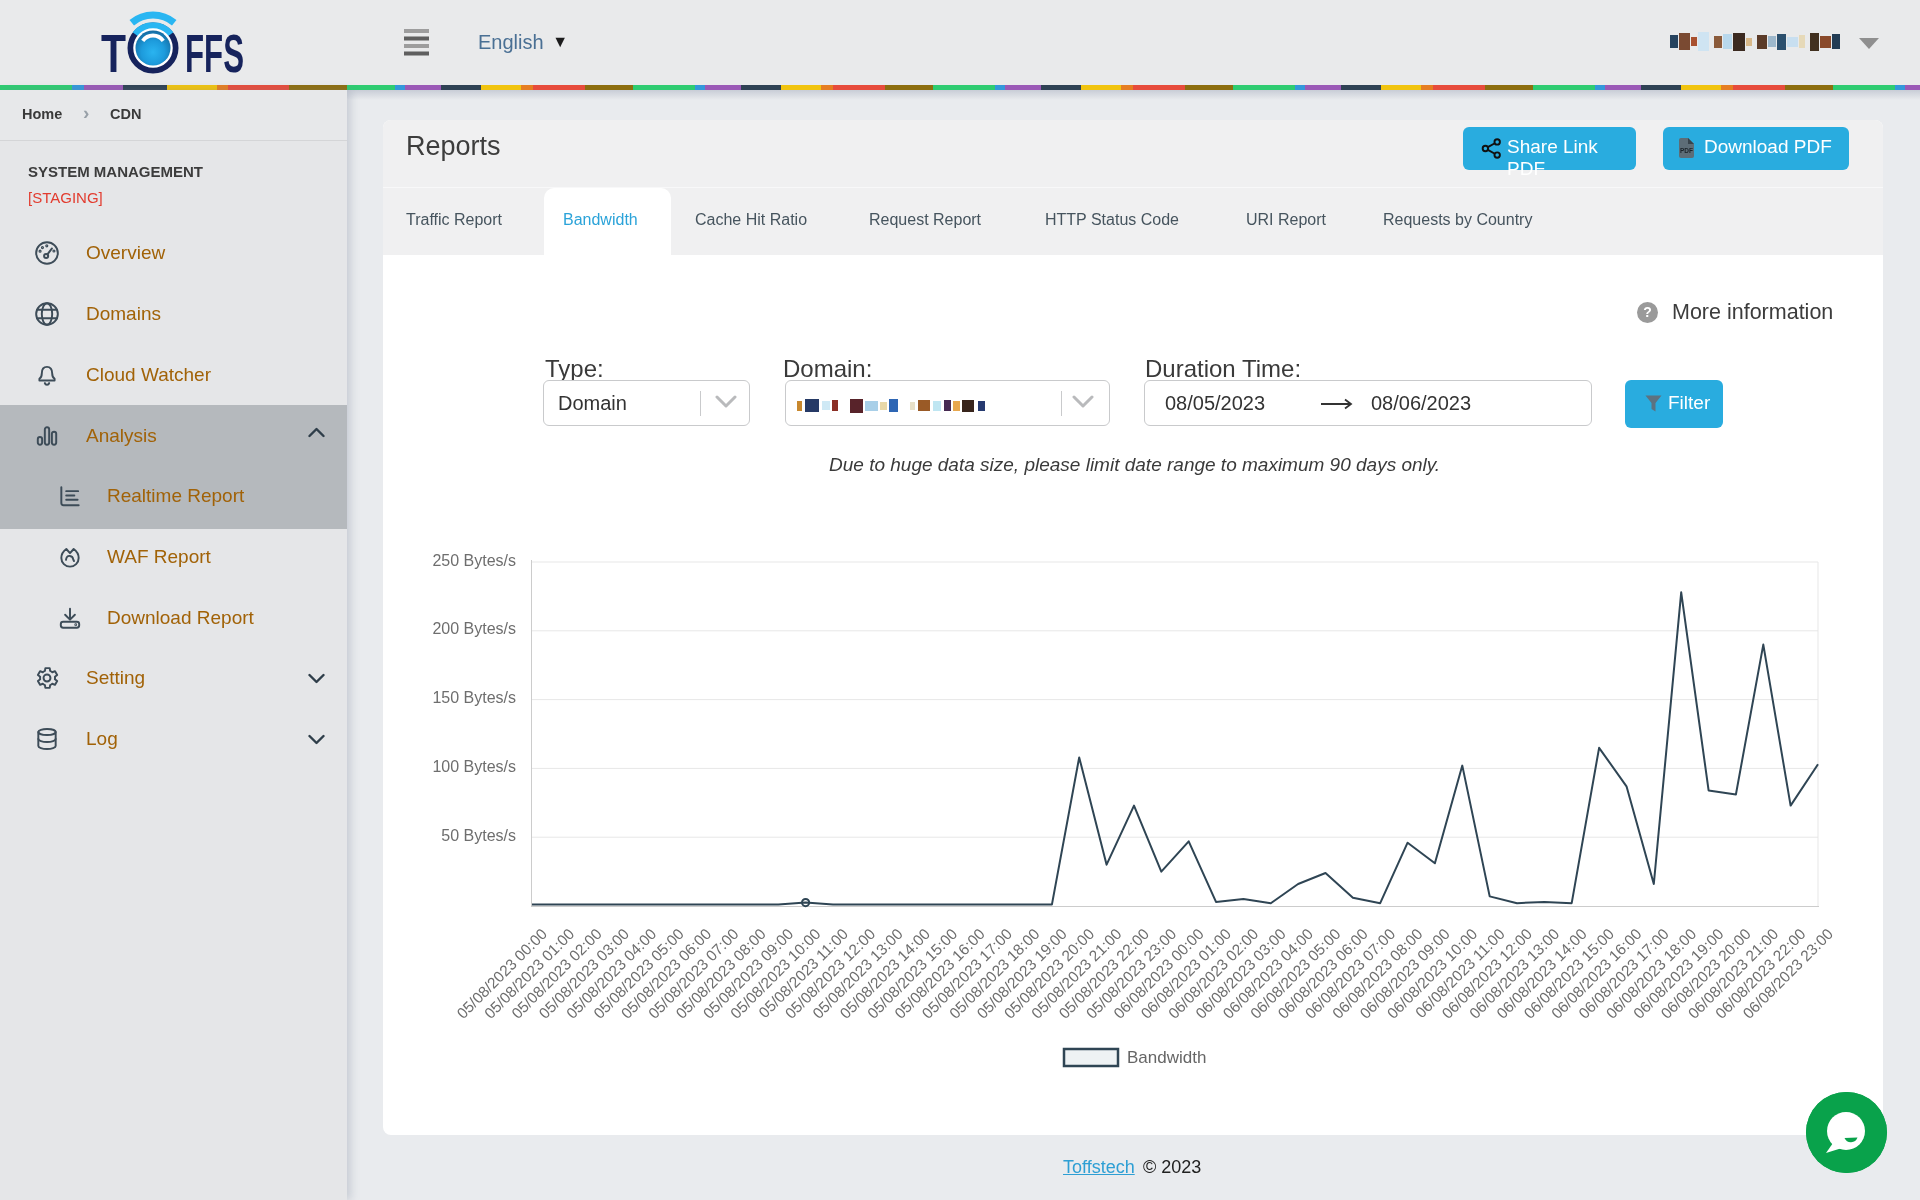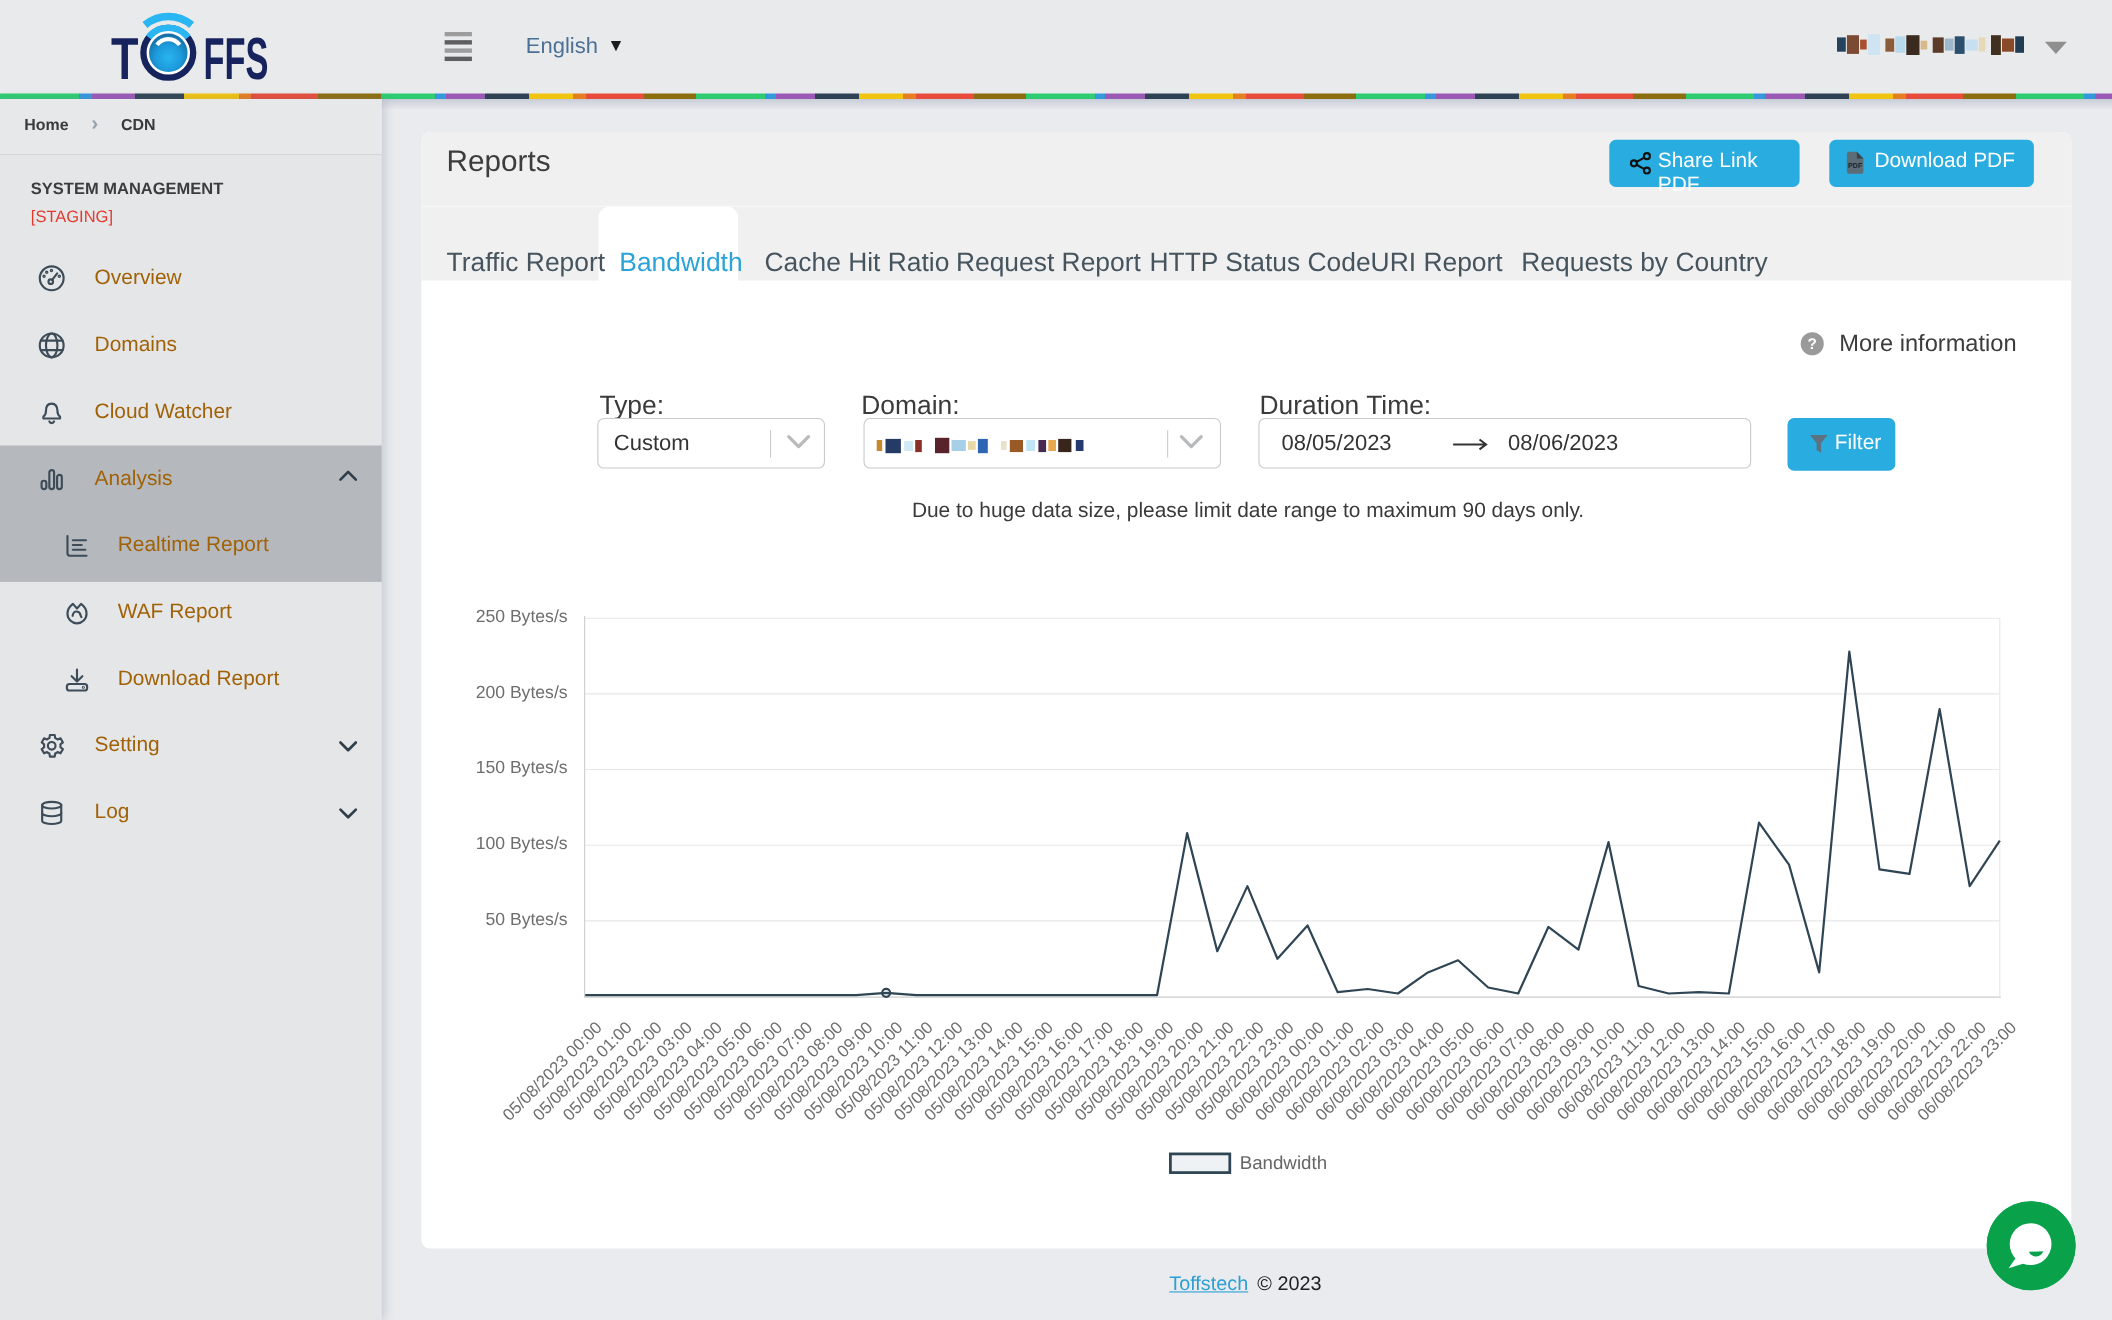--- a/index.html
+++ b/index.html
@@ -19,27 +19,27 @@
 .staging{left:28px;top:189px;font-size:15px;font-weight:normal;color:#e23b2e}
 .hl{left:0;top:405px;width:347px;height:124px;background:#b5b9bd}
 .mi{position:absolute;font-size:19px;color:#a16207}
 
 #card{left:383px;top:120px;width:1500px;height:1015px;background:#ffffff;border-radius:8px}
 #cardhead{left:383px;top:120px;width:1500px;height:68px;background:#f0f0f1;border-radius:8px 8px 0 0}
 #tabsrow{left:383px;top:188px;width:1500px;height:67px;background:#f0f0f1}
 #reports{left:406px;top:131px;font-size:27px;color:#3d3d3d}
 .btn{position:absolute;background:#29acdf;border-radius:6px;color:#fff;font-size:19px}
 #activetab{left:544px;top:188px;width:127px;height:68px;background:#fff;border-radius:10px 10px 0 0}
-.tab{position:absolute;top:225px;font-size:24px;color:#46545e}
+.tab{position:absolute;top:211px;font-size:16px;color:#46545e}
 
 .flabel{position:absolute;font-size:24px;color:#3a3a3a}
 .fbox{position:absolute;top:380px;height:46px;background:#fff;border:1px solid #c9cacc;border-radius:6px}
 .seldiv{position:absolute;top:391px;width:1px;height:25px;background:#c9cacc}
 .selchev{position:absolute;top:395px}
-.note{left:829px;top:454px;font-size:19px;color:#3a3a3a}
+.note{left:829px;top:454px;font-size:19px;font-style:italic;color:#3a3a3a}
 
 #chat{left:1806px;top:1092px;width:81px;height:81px;border-radius:50%;background:#09a24b}
 .ftext{position:absolute;white-space:nowrap;font-size:18px}
 i{display:inline-block;vertical-align:middle}
 .chart{position:absolute;left:0;top:0;font-family:"Liberation Sans",sans-serif}
 </style></head>
 <body>
 <div class="abs" id="header"></div>
 <div class="abs" id="strip1"></div>
 <div class="abs" id="strip2"></div>
@@ -206,21 +206,21 @@
 <div class="abs tab" style="left:1246px">URI Report</div>
 <div class="abs tab" style="left:1383px">Requests by Country</div>
 
 <div class="abs" style="left:1637px;top:302px;width:21px;height:21px;border-radius:50%;background:#9a9a9a;color:#fff;font-size:14px;font-weight:bold;text-align:center;line-height:21px">?</div>
 <div class="abs" style="left:1672px;top:300px;font-size:21.5px;color:#3c3c3c">More information</div>
 
 <div class="abs flabel" style="left:545px;top:355px">Type:</div>
 <div class="abs flabel" style="left:783px;top:355px">Domain:</div>
 <div class="abs flabel" style="left:1145px;top:355px">Duration Time:</div>
 <div class="abs fbox" style="left:543px;width:207px"></div>
-<div class="abs" style="left:558px;top:392px;font-size:20px;color:#333">Custom</div>
+<div class="abs" style="left:558px;top:392px;font-size:20px;color:#333">Domain</div>
 <div class="abs seldiv" style="left:700px"></div>
 <svg class="abs selchev" style="left:715px" width="22" height="14" viewBox="0 0 22 14">
     <path d="M2,2 L11,11 L20,2" fill="none" stroke="#b9babc" stroke-width="3" stroke-linecap="round" stroke-linejoin="round"></path>
   </svg>
 <div class="abs fbox" style="left:785px;width:325px"></div>
 <div class="abs" id="dmosaic" style="left:797px;top:398px;height:13px;line-height:13px">
 <i style="width:5px;height:10px;background:#c8882e;margin-right:3px"></i><i style="width:14px;height:13px;background:#263a66;margin-right:3px"></i><i style="width:8px;height:9px;background:#cfe9f5;margin-right:2px"></i><i style="width:6px;height:11px;background:#8c2f26;margin-right:12px"></i><i style="width:13px;height:14px;background:#58232a;margin-right:2px"></i><i style="width:13px;height:10px;background:#a8cfe8;margin-right:2px"></i><i style="width:7px;height:8px;background:#e8d8a8;margin-right:2px"></i><i style="width:9px;height:13px;background:#2e66b4;margin-right:12px"></i><i style="width:5px;height:8px;background:#e8e0c8;margin-right:3px"></i><i style="width:12px;height:11px;background:#9a5a26;margin-right:3px"></i><i style="width:8px;height:10px;background:#bfe6f2;margin-right:3px"></i><i style="width:7px;height:11px;background:#472a52;margin-right:2px"></i><i style="width:7px;height:10px;background:#e8a84e;margin-right:2px"></i><i style="width:12px;height:12px;background:#38251c;margin-right:4px"></i><i style="width:7px;height:10px;background:#263a70;margin-right:0"></i>
 </div>
 <div class="abs seldiv" style="left:1061px"></div>
 <svg class="abs selchev" style="left:1072px" width="22" height="14" viewBox="0 0 22 14">

